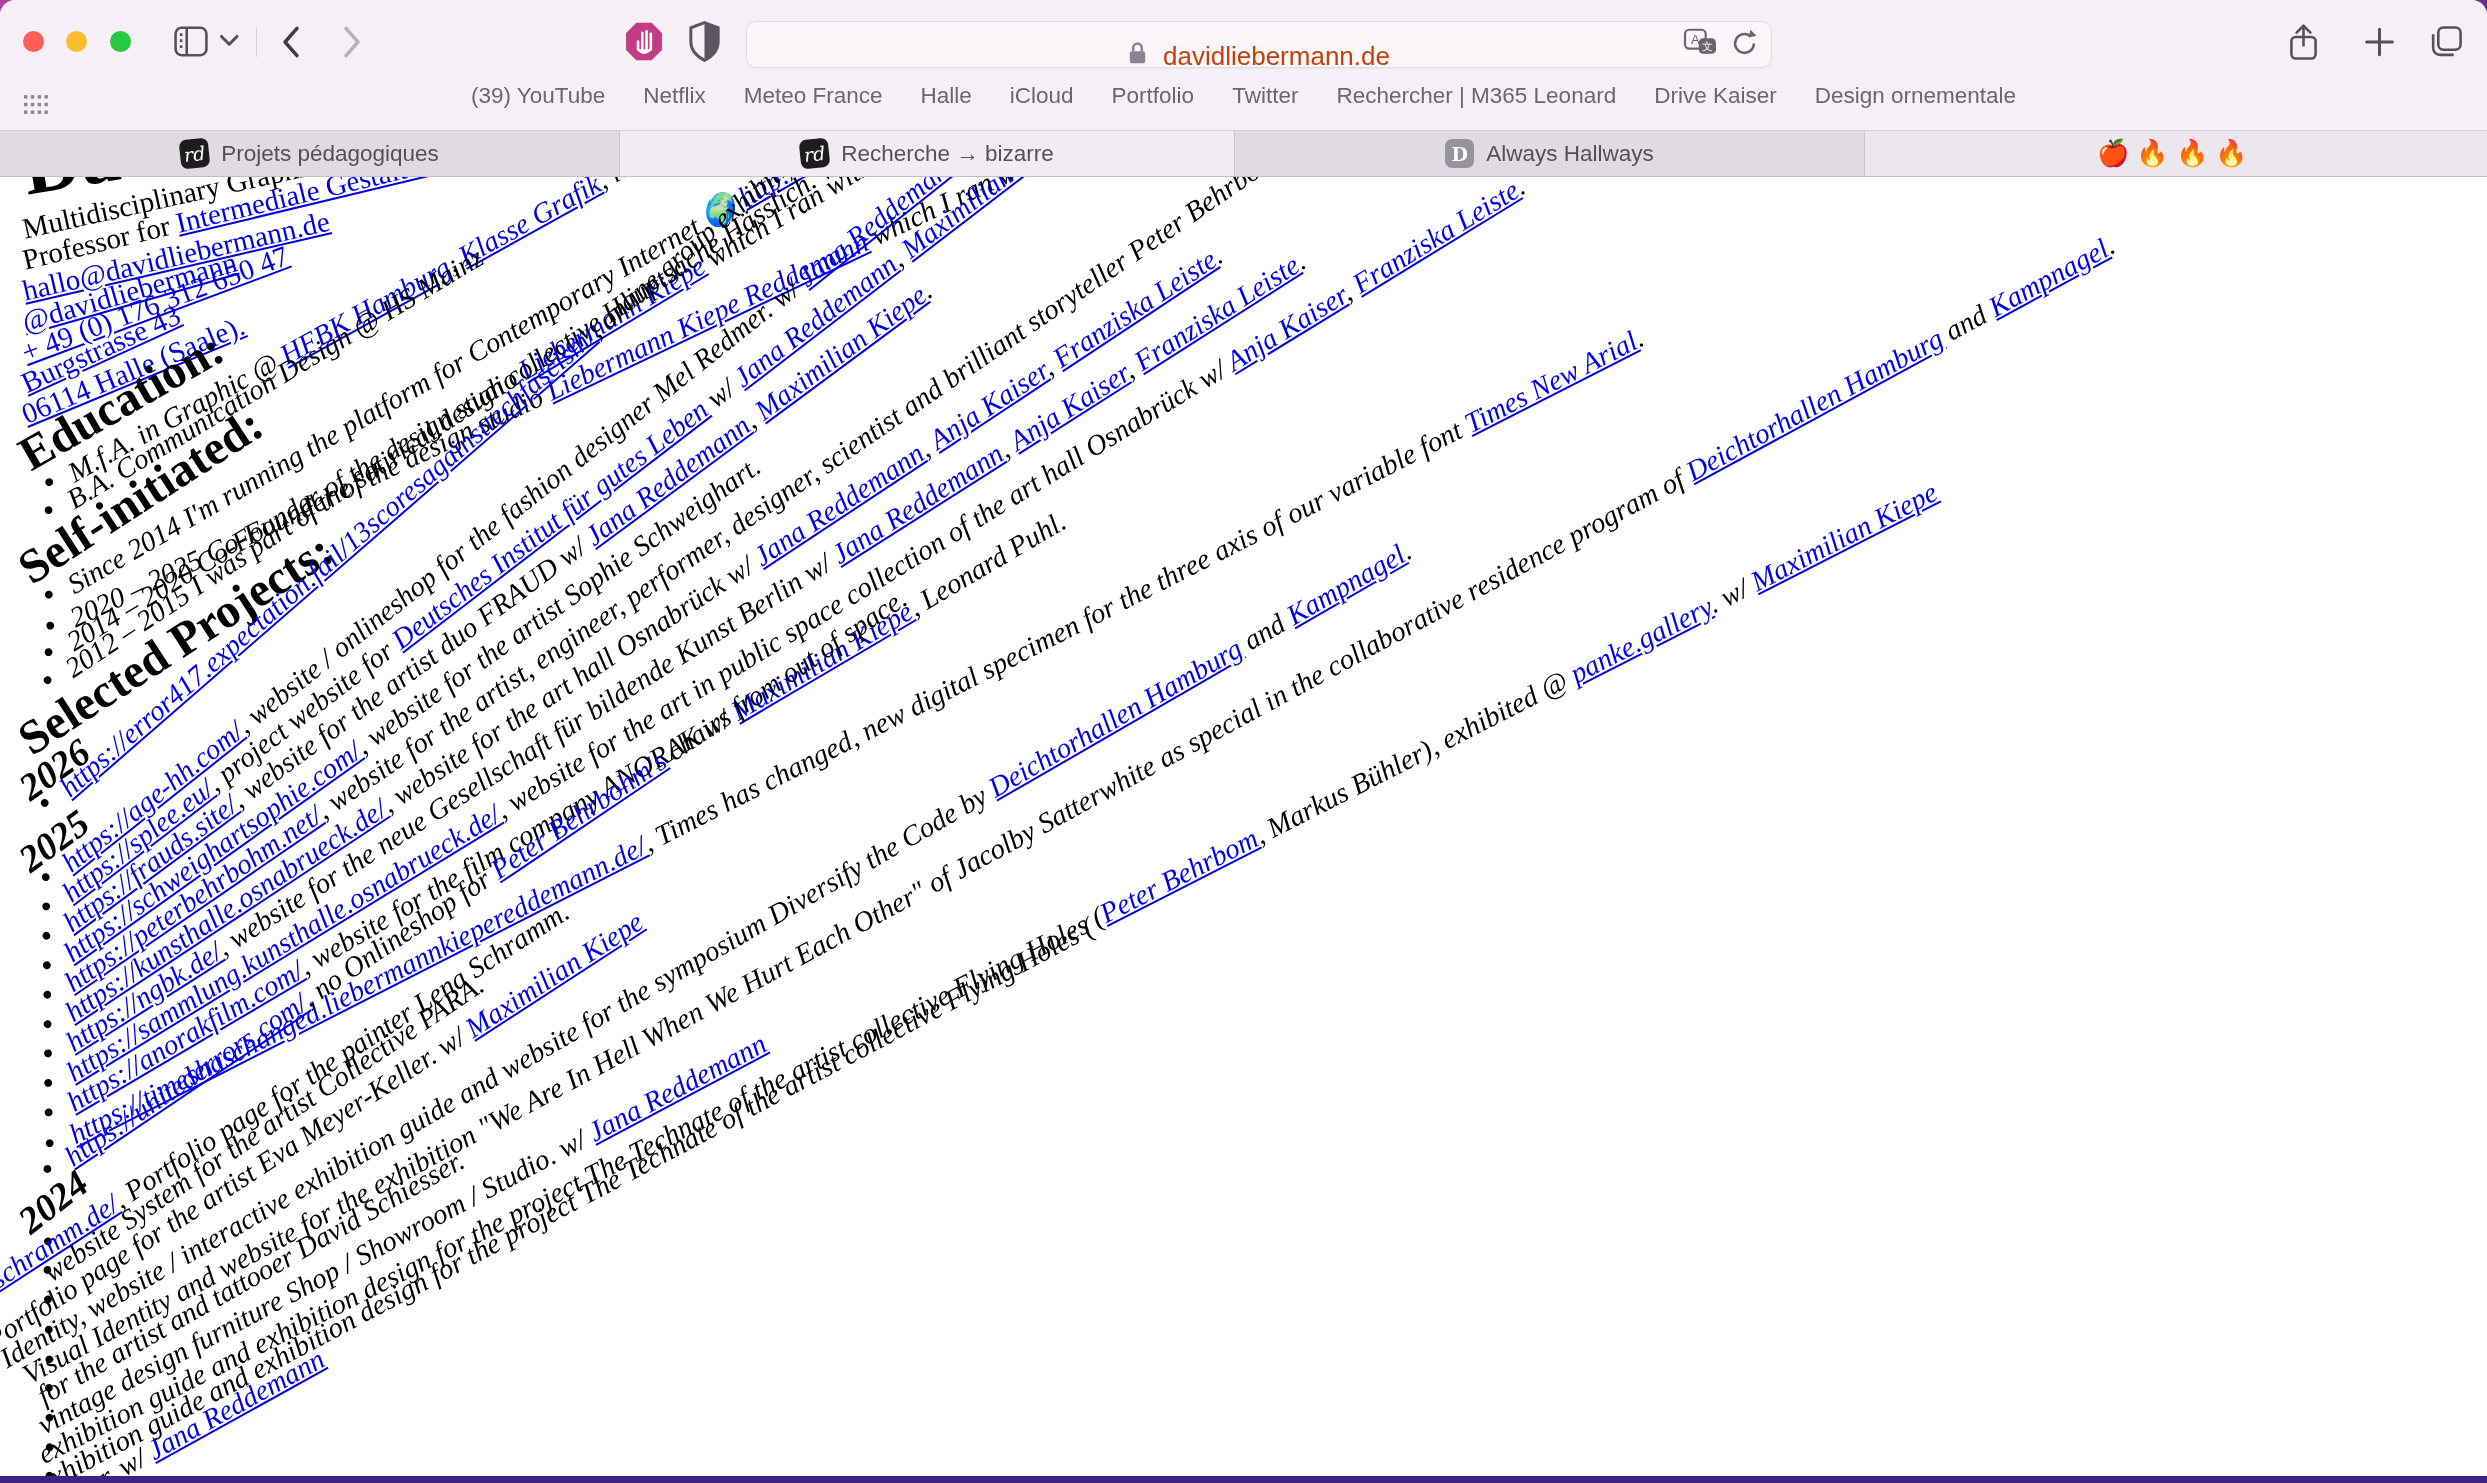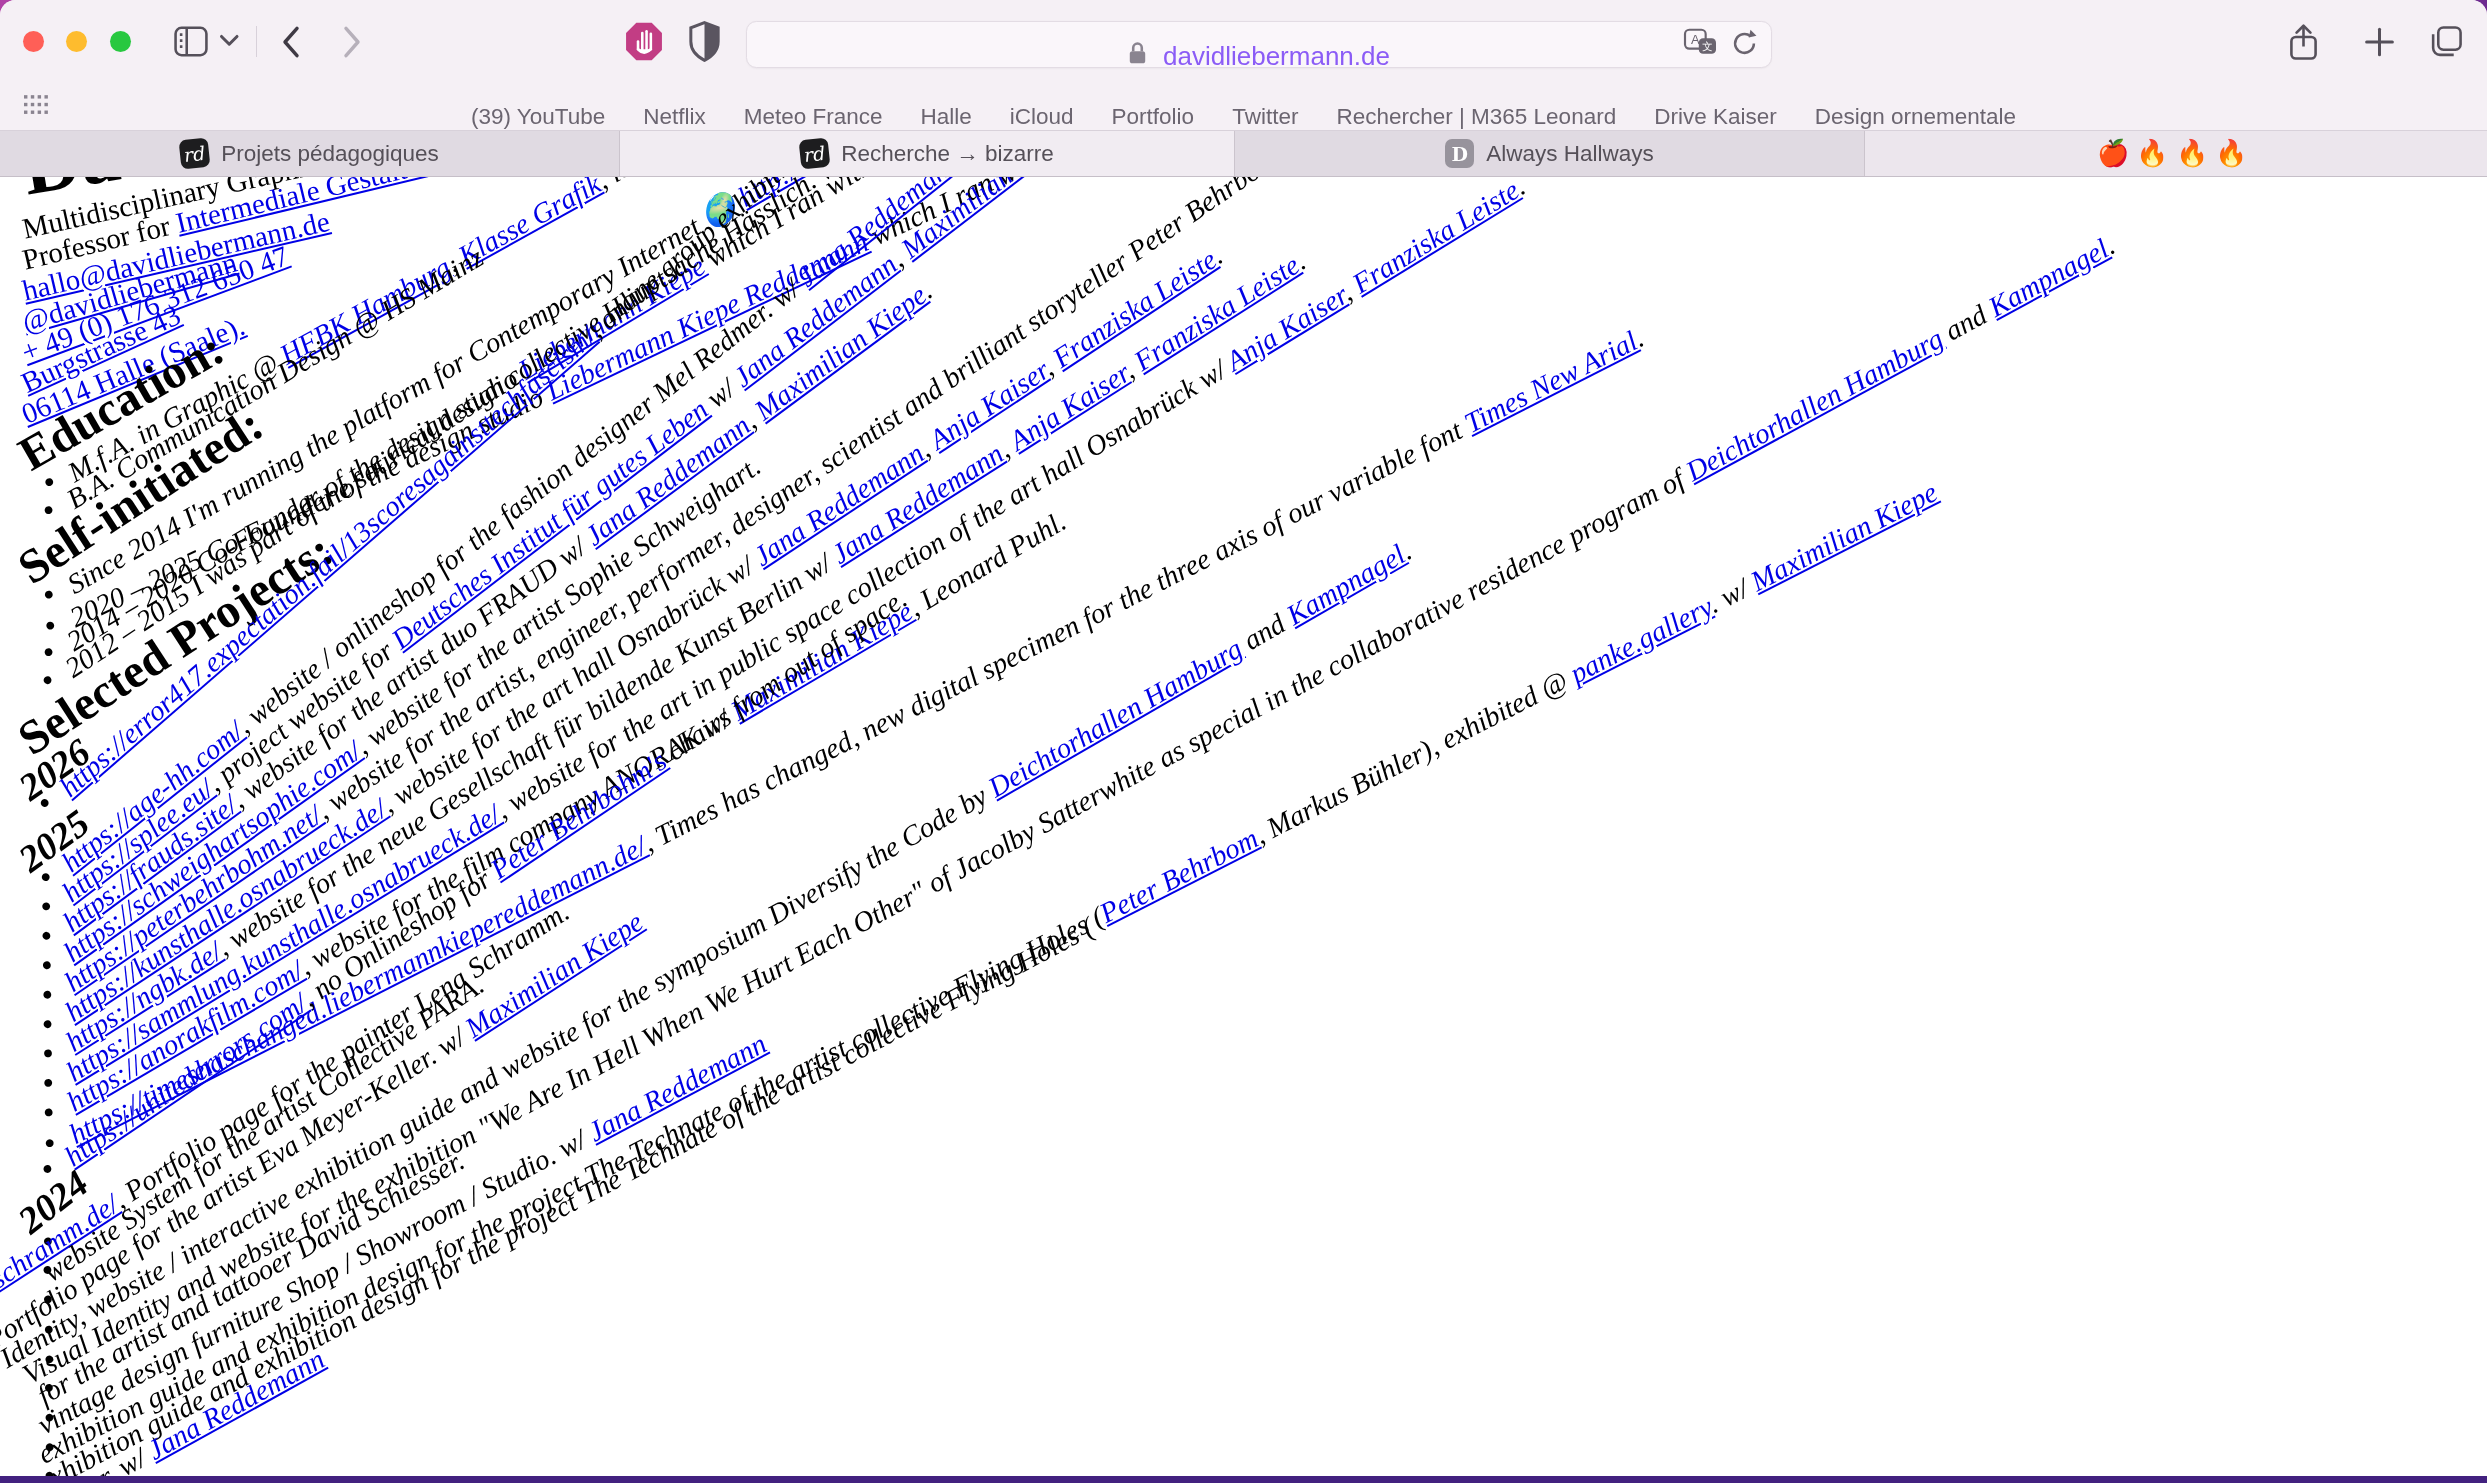--- a/index.html
+++ b/index.html
@@ -9,25 +9,25 @@
   .window { position:absolute; left:0; top:0; width:2487px; height:1477px; border-radius:15.5px 15.5px 0 0; overflow:hidden; background:#f5f0f5; }
 
   
   .toolbar { position:relative; height:83px; background:#f5f0f5; }
   .traffic { position:absolute; top:31px; left:22.5px; display:flex; gap:22.5px; }
   .tl { width:21px; height:21px; border-radius:50%; }
   .tl.red{background:#ff5f57;} .tl.yellow{background:#febc2e;} .tl.green{background:#28c840;}
   .tool-ic { position:absolute; top:24px; color:#55505a; }
   .vsep { position:absolute; top:26px; width:0.9px; height:31px; background:#d8d1da; }
   .urlfield { position:absolute; left:746px; top:21px; width:1026px; height:47px; background:#faf6fa; border:0.9px solid #e3dce4; border-radius:10.4px; box-shadow:0 0.9px 1.7px rgba(0,0,0,.04); display:flex; align-items:center; justify-content:center; }
-  .urlcenter { display:flex; align-items:center; gap:16px; color:#8b5cf6; font-size:26px;margin-top:24px; }
+  .urlcenter { display:flex; align-items:center; gap:16px; color:#c2410c; font-size:26px;margin-top:24px; }
   .fieldright { position:absolute; right:12px; top:6px; display:flex; align-items:center; gap:12px; }
 
   
-  .favbar { position:relative; height:47px; background:#f5f0f5; display:flex; align-items:flex-end; justify-content:center; }
+  .favbar { position:relative; height:47px; background:#f5f0f5; display:flex; align-items:flex-start; justify-content:center; }
   .favitems { display:flex; gap:38px; }
   .favitem { font-size:22.5px; color:#6b6570; white-space:nowrap; }
   .gridicon { position:absolute; left:24px; top:12px; }
 
   
   .tabbar { position:relative; height:47px; background:#e6e0e8; display:flex; border-top:0.9px solid #d8d1da; border-bottom:0.9px solid #c6bfc8; }
   .tab { height:100%; display:flex; align-items:center; justify-content:center; gap:12px; border-right:0.9px solid #cbc4cd; background:#e0dae2; font-size:22.5px; color:#555058; }
   .tab.active { background:#f1ecf2; }
   .tab1{width:620px;} .tab2{width:615px;} .tab3{width:630px;}
   .tabrest { flex:1; display:flex; align-items:center; justify-content:center; background:#ece6ed; }

